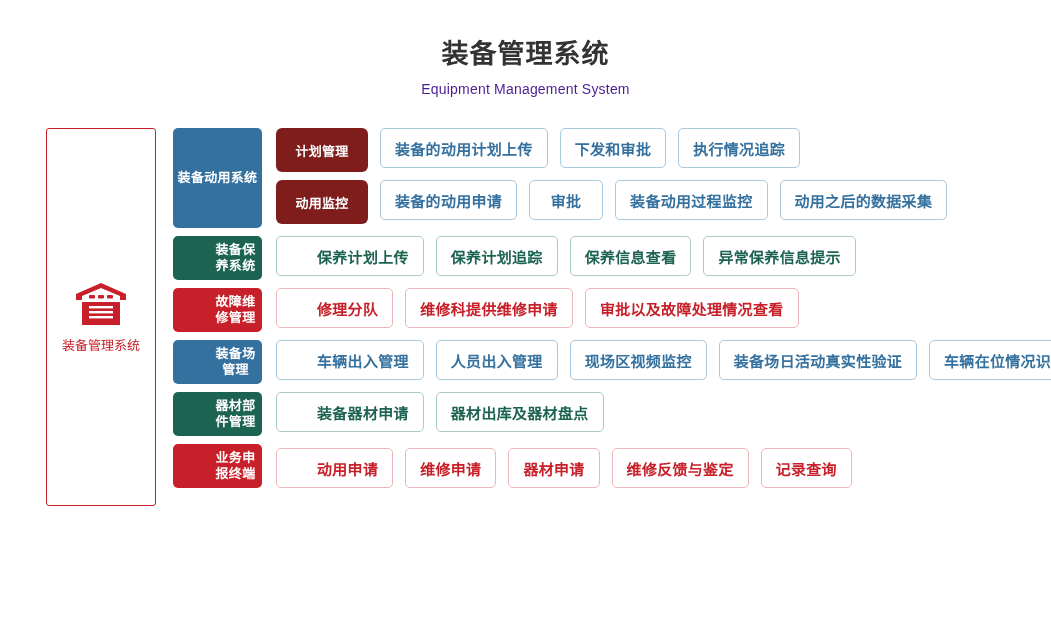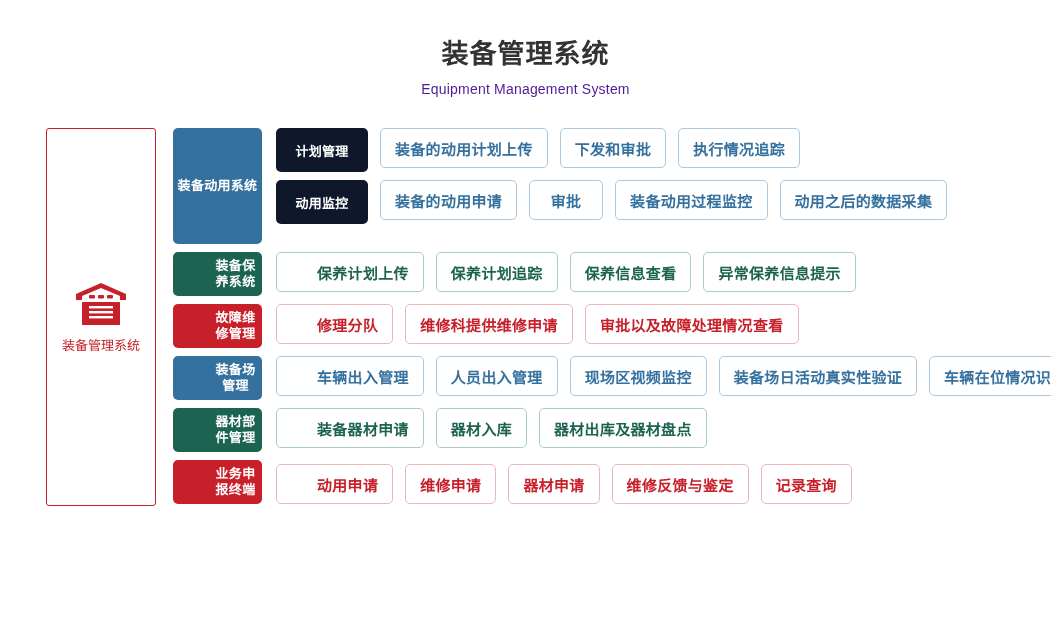--- a/index.html
+++ b/index.html
@@ -125,21 +125,21 @@
     display: flex;
     align-items: center;
     justify-content: center;
     color: #ffffff;
     font-size: 13px;
     font-weight: bold;
     flex: none;
     box-sizing: border-box;
     letter-spacing: .3px;
   }
-  .sub-blue { background: #0f172a; }
+  .sub-blue { background: #7f1d1d; border-radius: 6px; }
 
   
   .items {
     display: flex;
     align-items: stretch;
   }
   .item {
     height: 40px;
     min-width: 74px;
     padding: 0 14px;
@@ -154,21 +154,21 @@
     color: #35719f;
     margin-left: 12px;
     box-sizing: border-box;
     white-space: nowrap;
     letter-spacing: .3px;
   }
   .item.green  { border-color: #a9cdc1; color: #1d6351; }
   .item.red    { border-color: #eeb6ba; color: #c8202a; }
 
   
-  .row-tall  .cat-block { height: 116px; }
+  .row-tall  .cat-block { height: 100px; }
   .row-std   .cat-block { height: 44px; padding-left: 36px; }
   .row-std .items .item:first-child { margin-left: 0; padding-left: 40px; }
 </style>
 </head>
 <body>
 
 <div class="header">
   <div class="header-title">装备管理系统</div>
   <div class="header-subtitle">Equipment Management System</div>
 </div>
@@ -263,21 +263,20 @@
         </div>
       </div>
     </div>
 
     <div class="sys-row row-std">
       <div class="cat-block cat-green">器材部件管理</div>
       <div class="sub-rows">
         <div class="sub-row">
           <div class="items">
             <div class="item green">装备器材申请</div>
-            <div class="item green">器材入库</div>
             <div class="item green">器材出库及器材盘点</div>
           </div>
         </div>
       </div>
     </div>
 
     <div class="sys-row row-std">
       <div class="cat-block cat-red">业务申报终端</div>
       <div class="sub-rows">
         <div class="sub-row">

